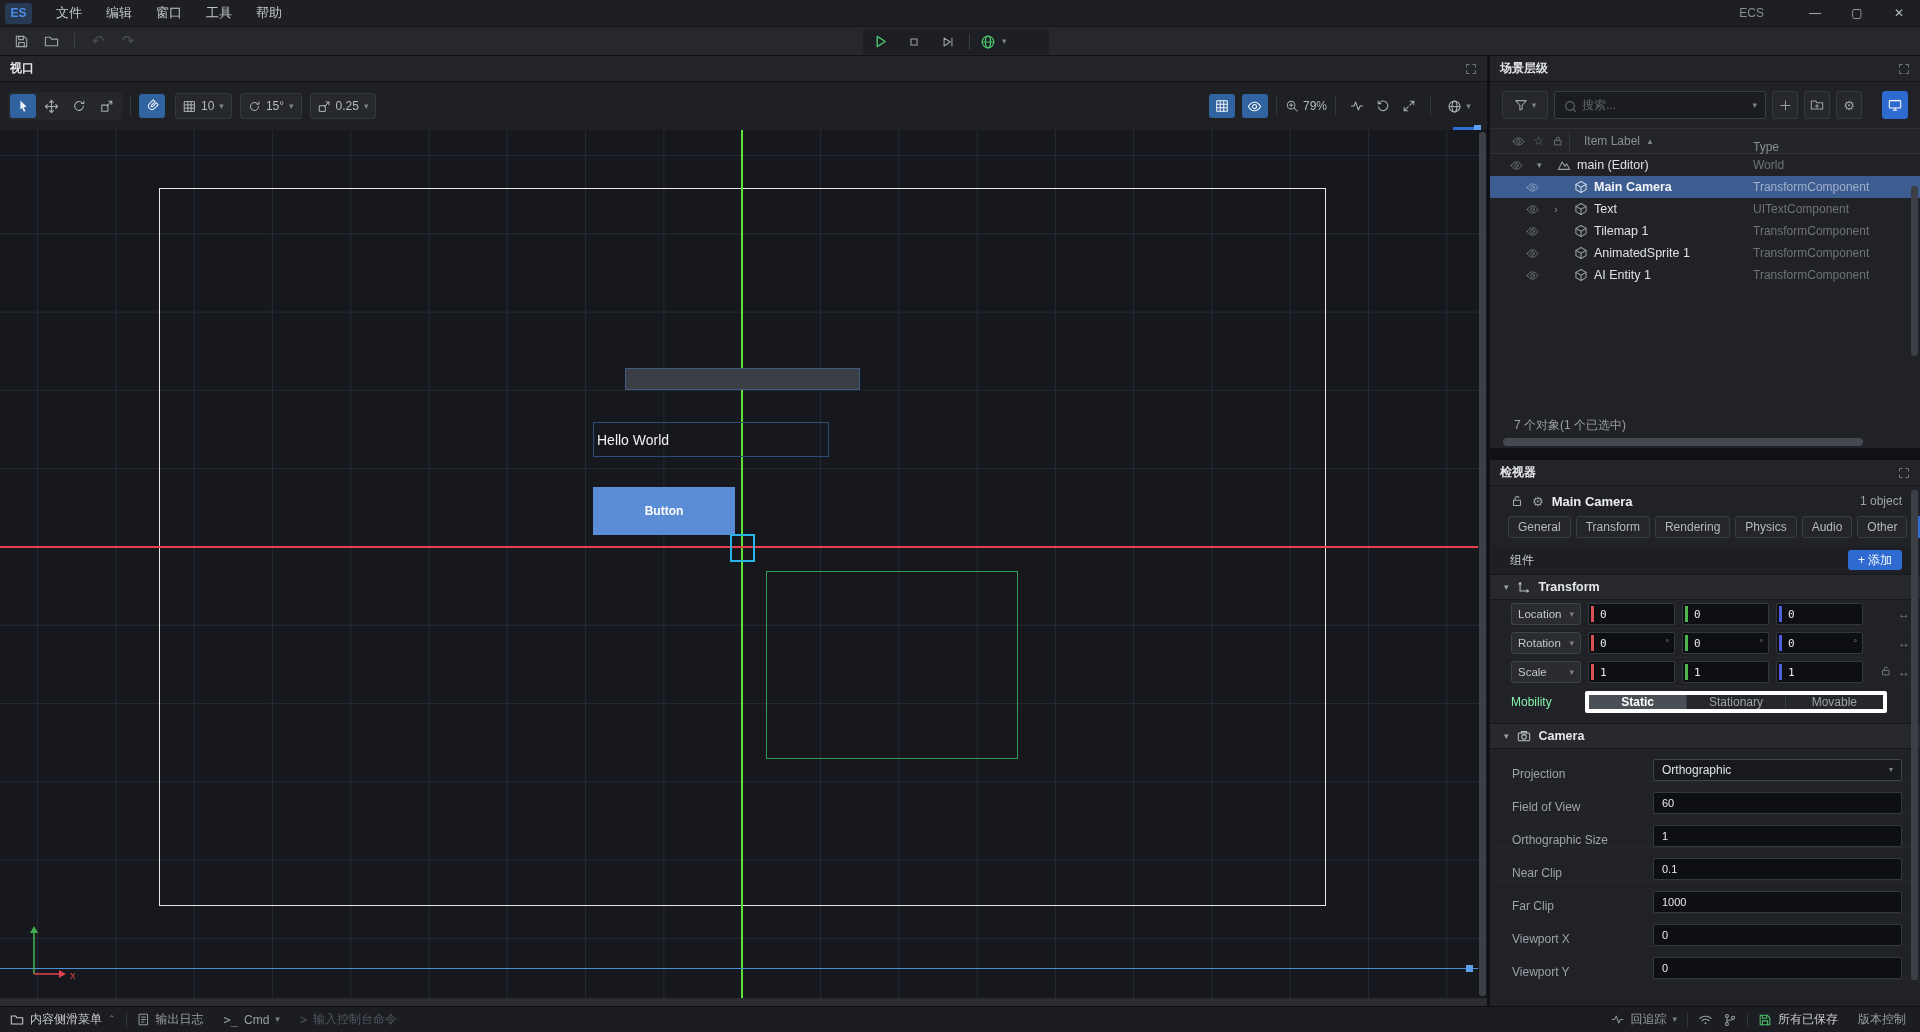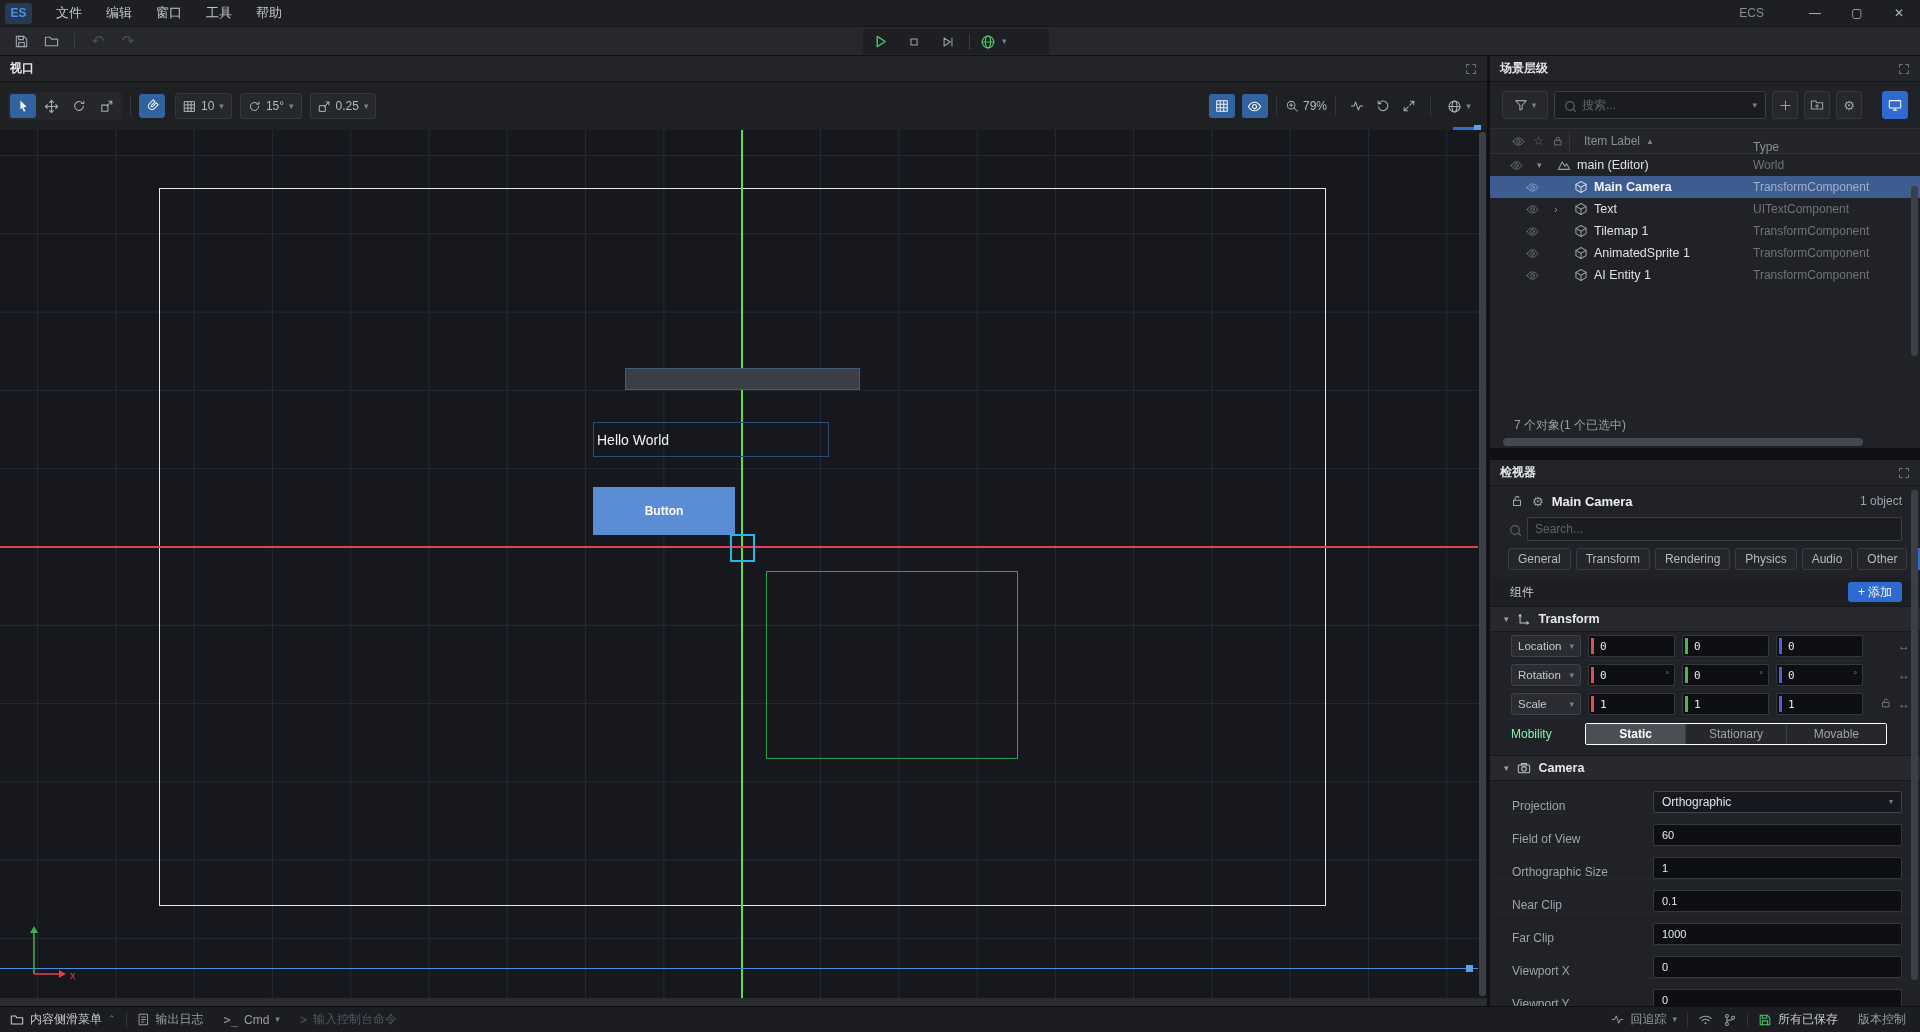--- a/index.html
+++ b/index.html
@@ -137,21 +137,21 @@
     color:#c4c7cc; font-size:11.5px; display:flex; align-items:center; justify-content:space-between; padding:0 6px; flex:none; }
   .nfield { flex:1; height:22px; background:#0d0f12; border:1px solid #34373d; border-radius:2px; display:flex; align-items:center; overflow:hidden; }
   .nfield .bar { width:3px; height:16px; margin:0 6px 0 2px; flex:none; }
   .bar.r { background:#d94f55; } .bar.g { background:#4fb54f; } .bar.b { background:#4f5fd9; }
   .nfield input { flex:1; min-width:0; background:transparent; border:none; outline:none; color:#e9ebee;
     font-family:"DejaVu Sans Mono",monospace; font-size:11px; }
   .nfield .suffix { color:#7d8086; font-size:9px; padding-right:5px; }
   .t-icons { width:40px; display:flex; justify-content:flex-end; gap:6px; color:#7d8086; font-size:12px; flex:none; }
   .mob-row { height:29px; display:flex; align-items:center; padding:0 10px 0 21px; flex:none; }
   .mob-lbl { width:74px; color:#86efac; font-size:12px; flex:none; }
-  .segmented { flex:1; display:flex; height:22px; border:1px solid #ffffff; border-radius:2px; overflow:hidden; margin-right:23px; }
+  .segmented { flex:1; display:flex; height:22px; border:4px solid #ffffff; border-radius:2px; overflow:hidden; margin-right:23px; }
   .seg { flex:1; display:flex; align-items:center; justify-content:center; font-size:12px; color:#9fa2a8;
     background:#25272b; border-right:1px solid #3a3d44; }
   .seg:last-child { border-right:none; }
   .seg.active { background:#4a4e55; color:#fff; font-weight:bold; }
   .gap6 { height:7px; flex:none; }
   .prop-row { height:33px; display:flex; align-items:flex-end; padding:0 18px 0 22px; border-bottom:1px solid #25272c; flex:none; }
   .prop-lbl { width:141px; color:#9fa2a8; font-size:12px; flex:none; }
   .prop-field { flex:1; height:22px; background:#0d0f12; border:1px solid #34373d; border-radius:2px;
     display:flex; align-items:center; padding:0 8px; }
   .prop-field input { width:100%; background:transparent; border:none; outline:none; color:#e9ebee;
@@ -639,29 +639,20 @@
 
         <div class="obj-row">
           <svg class="ic" width="14" height="14" style="color:#9fa2a8">
               <use href="#i-unlock"></use>
             </svg>
           <span style="color:#9fa2a8; font-size:13px">⚙</span>
           <span class="obj-name">Main Camera</span>
           <span class="obj-count">1 object</span>
         </div>
 
-        <div class="insp-search">
-          <svg class="ic" width="13" height="13">
-              <circle cx="7" cy="7" r="4.3"></circle>
-              <path d="M10.2 10.2L14 14"></path>
-            </svg>
-          <span class="box">
-              <input type="text" placeholder="Search..." style="">
-            </span>
-        </div>
 
         <div class="tabs">
           <span class="tab">General</span>
           <span class="tab">Transform</span>
           <span class="tab">Rendering</span>
           <span class="tab">Physics</span>
           <span class="tab">Audio</span>
           <span class="tab">Other</span>
           <span class="tab active">All</span>
         </div>

